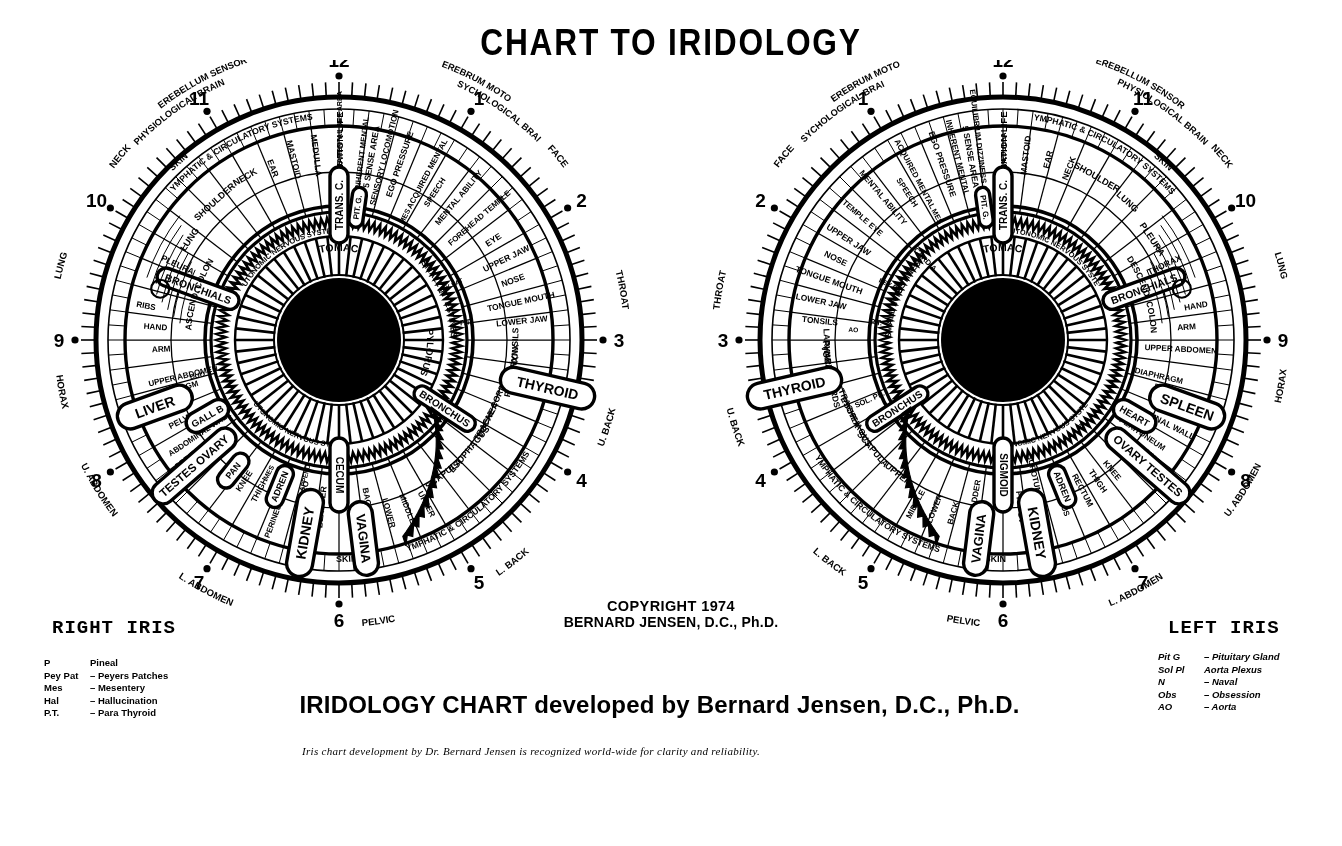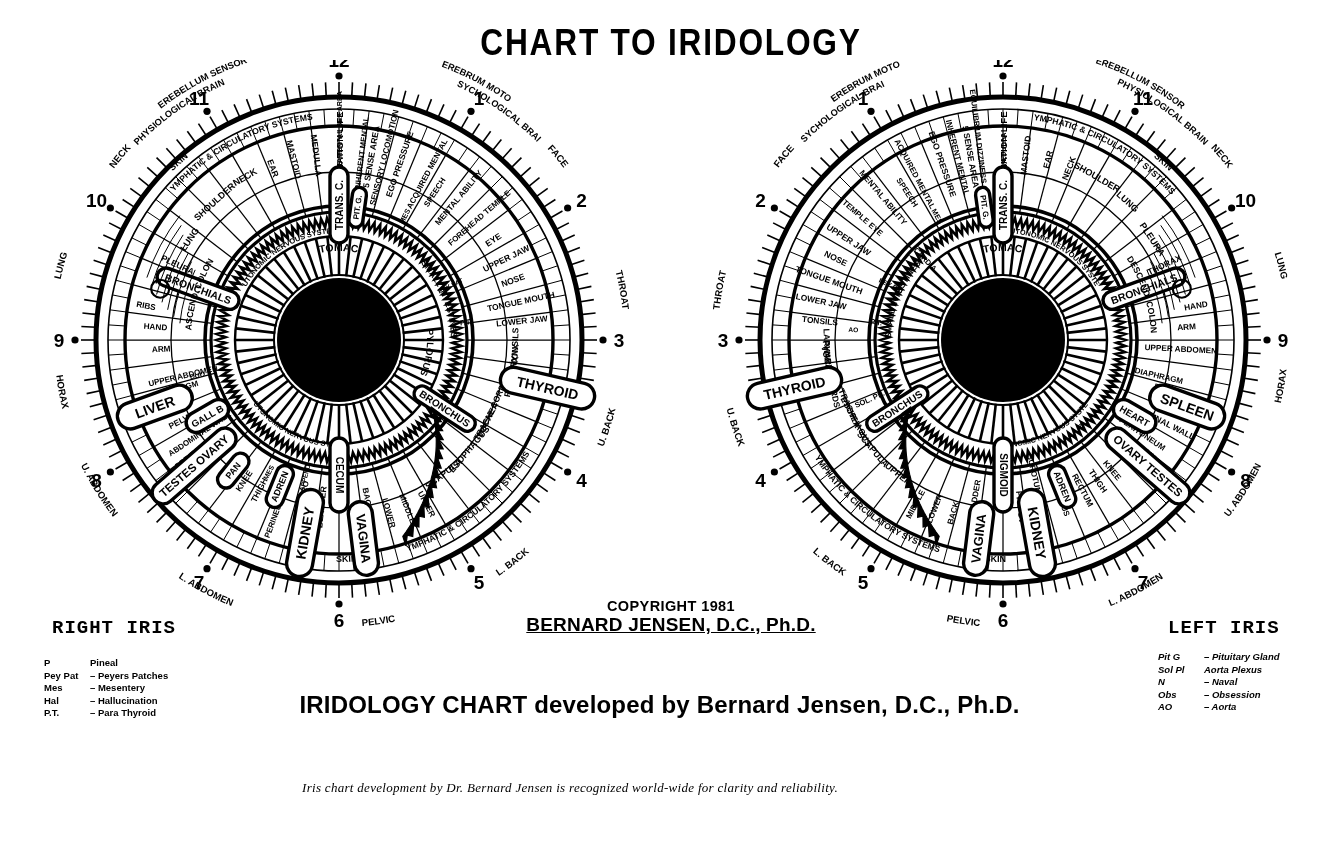--- a/index.html
+++ b/index.html
@@ -57,39 +57,39 @@
 
   
   #copyright{
     position:absolute;left:471px;top:598px;width:400px;
     text-align:center;
     font-family:"Liberation Sans", sans-serif;
     font-weight:bold;
   }
   #copyright .l1{font-size:14.5px;letter-spacing:.4px;}
   #copyright .l2{font-size:14.5px;letter-spacing:.4px;}
-  #copyright .l3{font-size:19px;letter-spacing:.2px;text-decoration:underline;}
+  #copyright .l3{font-size:14px;letter-spacing:.2px;}
   #copyright .l4{font-size:11.5px;letter-spacing:.2px;}
 
   
   #subtitle{
     position:absolute;left:0;top:691px;width:1319px;
     text-align:center;
     font-family:"Liberation Sans", sans-serif;
     font-weight:bold;
     font-size:24px;
     letter-spacing:.2px;
   }
 
   
   #footnote{
-    position:absolute;left:302px;top:777px;width:760px;
+    position:absolute;left:302px;top:741px;width:760px;
     font-family:"Liberation Serif", serif;
     font-style:italic;
-    font-size:13px;
+    font-size:11px;
     line-height:21px;
     letter-spacing:.3px;
   }
 
   
   text{font-family:"Liberation Sans", sans-serif;fill:#000;}
 </style>
 </head>
 <body>
 
@@ -1174,21 +1174,21 @@
     </div>
   <div class="legend" id="legend-left">
       <div><span class="abbr">Pit G</span><span>– Pituitary Gland</span></div>
       <div><span class="abbr">Sol Pl</span><span>Aorta Plexus</span></div>
       <div><span class="abbr">N</span><span>– Naval</span></div>
       <div><span class="abbr">Obs</span><span>– Obsession</span></div>
       <div><span class="abbr">AO</span><span>– Aorta</span></div>
     </div>
 
   <div id="copyright">
-    <div class="l1">COPYRIGHT 1981</div>
+    <div class="l1">COPYRIGHT 1974</div>
     <div class="l3">BERNARD JENSEN, D.C., Ph.D.</div>
   </div>
 
   <div id="subtitle">IRIDOLOGY CHART developed by Bernard Jensen, D.C., Ph.D.</div>
 
   <div id="footnote">Iris chart development by Dr. Bernard Jensen is recognized world-wide for clarity and reliability.</div>
 
 </div>
 
 </body></html>

